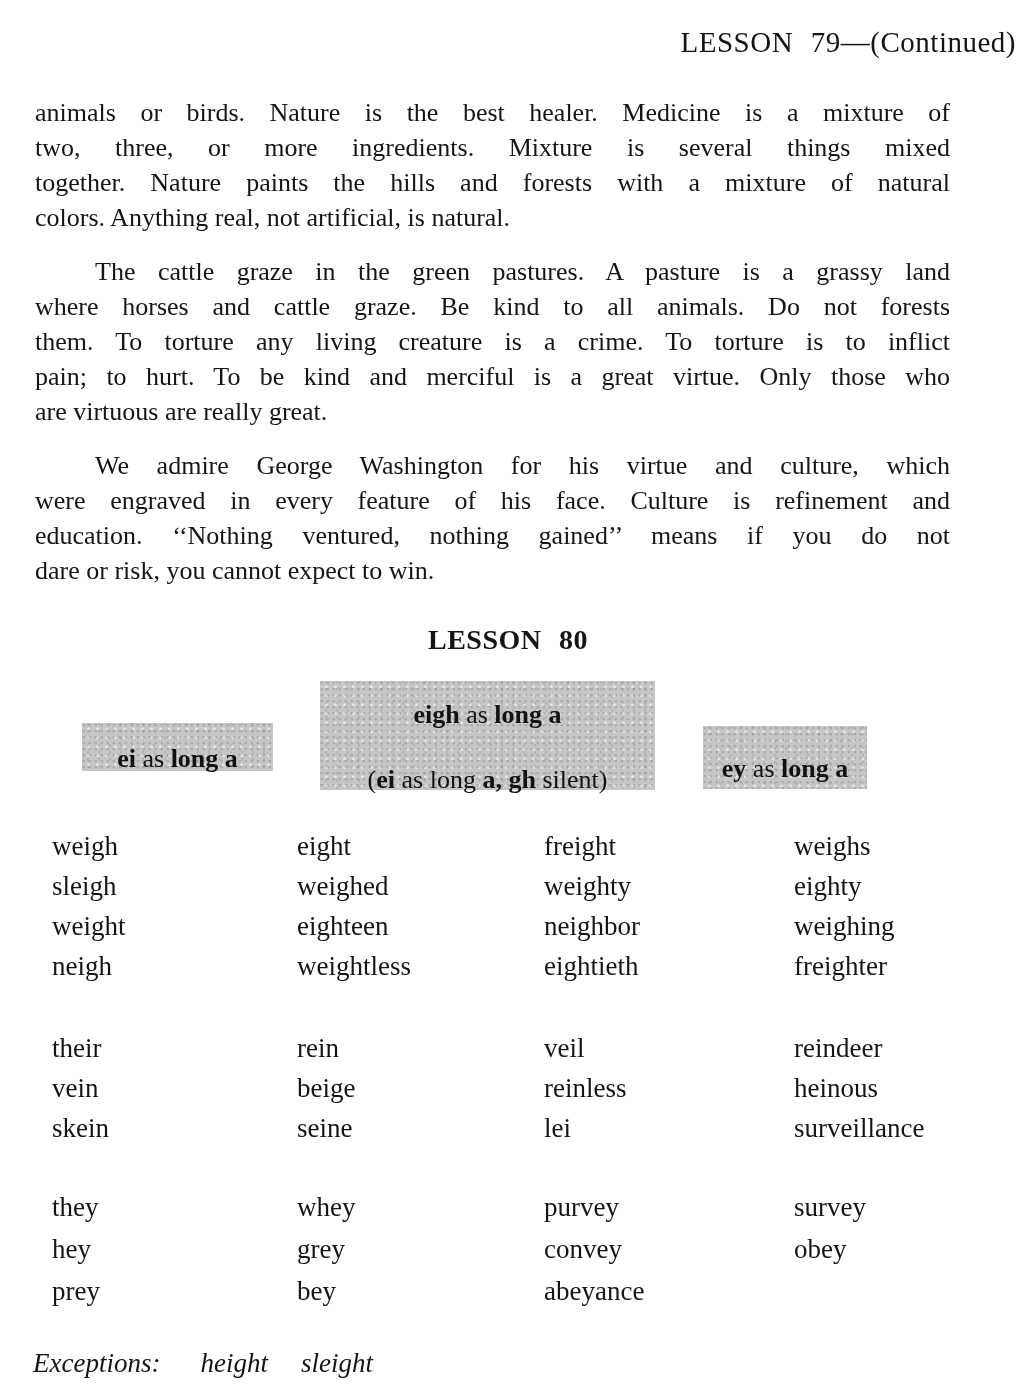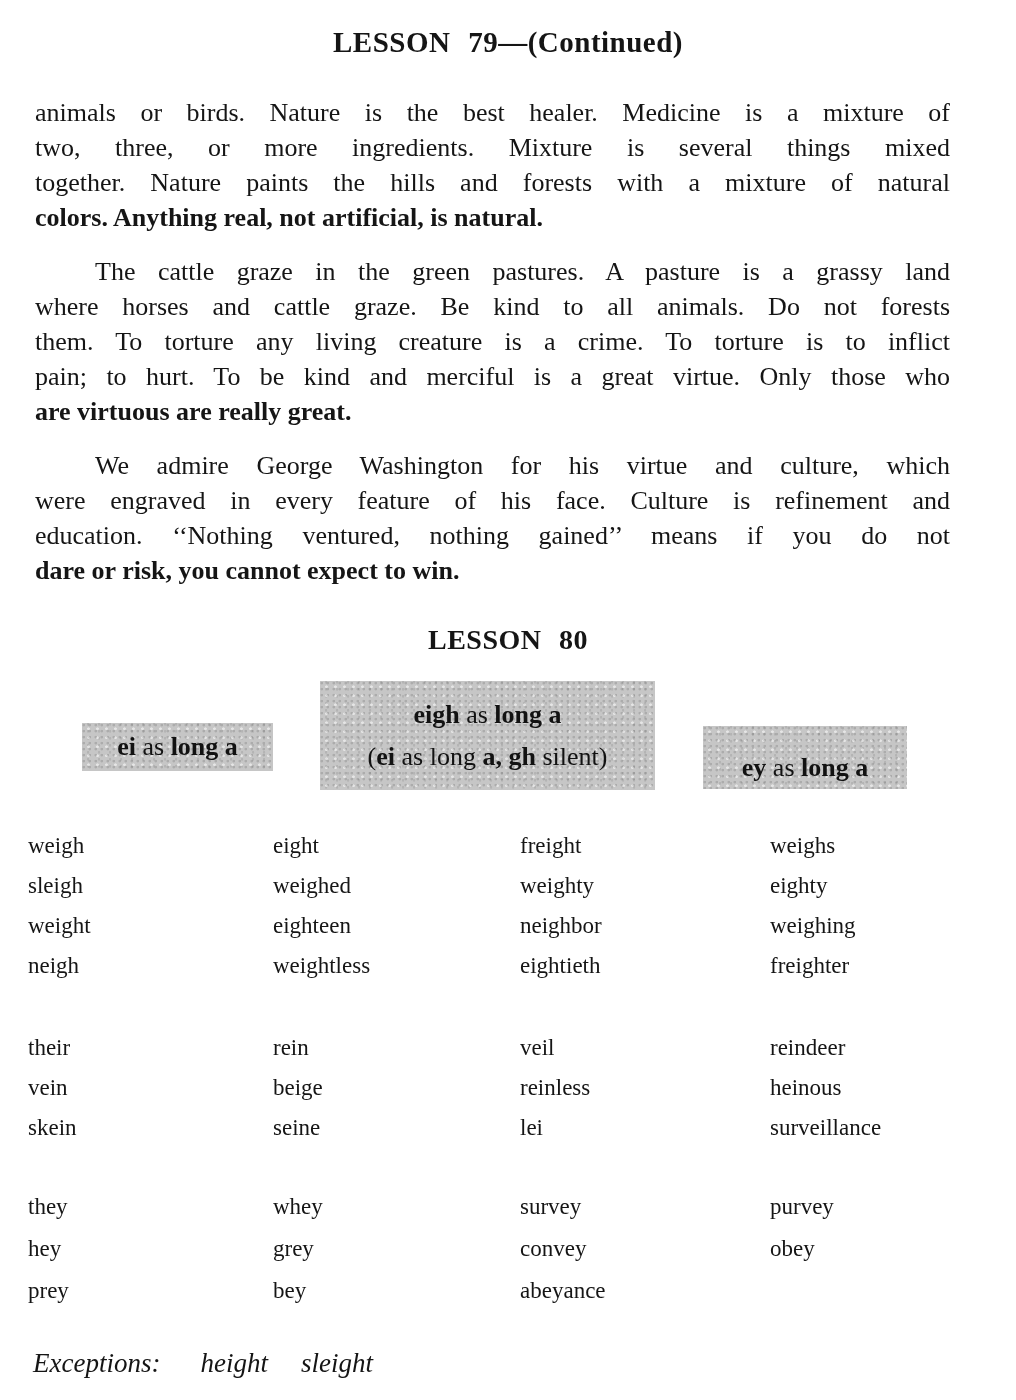--- a/index.html
+++ b/index.html
@@ -9,65 +9,65 @@
     color: #151515;
     font-family: "Liberation Serif", "DejaVu Serif", serif;
     position: relative;
     overflow: hidden;
   }
   .page { width: 1016px; height: 1400px; }
 
   
   .title-79 {
     margin: 26px 0 0 0;
-    text-align: center;
+    text-align: right;
     font-size: 29px;
-    font-weight: bold;
+    font-weight: normal;
     word-spacing: 10px;
     letter-spacing: 0.5px;
   }
   .title-80 {
     margin: 36px 0 4px 0;
     text-align: center;
     font-size: 28px;
     font-weight: bold;
     word-spacing: 10px;
     letter-spacing: 0.5px;
   }
 
   
   .paras { margin: 36px 66px 8px 35px; font-size: 26px; line-height: 35px; }
   .para + .para { margin-top: 19px; }
   .pline { text-align: justify; text-align-last: justify; }
-  .pline.last { text-align-last: left; font-weight: bold; }
+  .pline.last { text-align-last: left; }
   .pline.first-indent { text-indent: 60px; }
 
   
   .headers { position: relative; height: 135px; margin-top: 2px; }
   .hbox {
     position: absolute;
     display: flex; flex-direction: column;
     justify-content: center; align-items: center;
     font-size: 26px;
     color: #121212;
     background-color: #c6c6c6;
     background-image:
       radial-gradient(circle at 30% 35%, rgba(0,0,0,0.13) 1px, transparent 1.7px),
       radial-gradient(circle at 72% 64%, rgba(255,255,255,0.55) 1px, transparent 1.7px),
       radial-gradient(circle at 55% 20%, rgba(0,0,0,0.09) 1px, transparent 1.5px);
     background-size: 6px 6px, 9px 9px, 11px 7px;
   }
-  .hbox .hline { line-height: 42px; white-space: nowrap; }
+  .hbox .hline { line-height: 42px; white-space: nowrap; margin-top: 23px; }
   .hseg.b { font-weight: bold; }
   .hbox0 { left: 82px;  top: 63px; width: 191px; height: 48px; }
   .hbox1 { left: 320px; top: 21px; width: 335px; height: 109px; }
-  .hbox2 { left: 703px; top: 66px; width: 204px; height: 63px; justify-content: flex-end; }
+  .hbox2 { left: 703px; top: 66px; width: 164px; height: 63px; }
 
   
-  .wordtable { margin-left: 28px; font-size: 23px; }
+  .wordtable { margin-left: 52px; font-size: 27px; }
   .wgroup { display: grid; grid-template-columns: 245px 247px 250px auto; }
   .wgroup .wcell { line-height: 40px; }
   .wgroup0 { margin-top: 31px; }
   .wgroup1 { margin-top: 42px; }
   .wgroup2 { margin-top: 38px; }
   .wgroup2 .wcell { line-height: 42px; }
 
   
   .exceptions {
     margin: 36px 0 0 33px;
@@ -150,22 +150,22 @@
         <div class="wcell">reinless</div>
         <div class="wcell">heinous</div>
         <div class="wcell">skein</div>
         <div class="wcell">seine</div>
         <div class="wcell">lei</div>
         <div class="wcell">surveillance</div>
       </div>
       <div class="wgroup wgroup2">
         <div class="wcell">they</div>
         <div class="wcell">whey</div>
+        <div class="wcell">purvey</div>
         <div class="wcell">survey</div>
-        <div class="wcell">purvey</div>
         <div class="wcell">hey</div>
         <div class="wcell">grey</div>
         <div class="wcell">convey</div>
         <div class="wcell">obey</div>
         <div class="wcell">prey</div>
         <div class="wcell">bey</div>
         <div class="wcell">abeyance</div>
       </div>
     </div>
 

